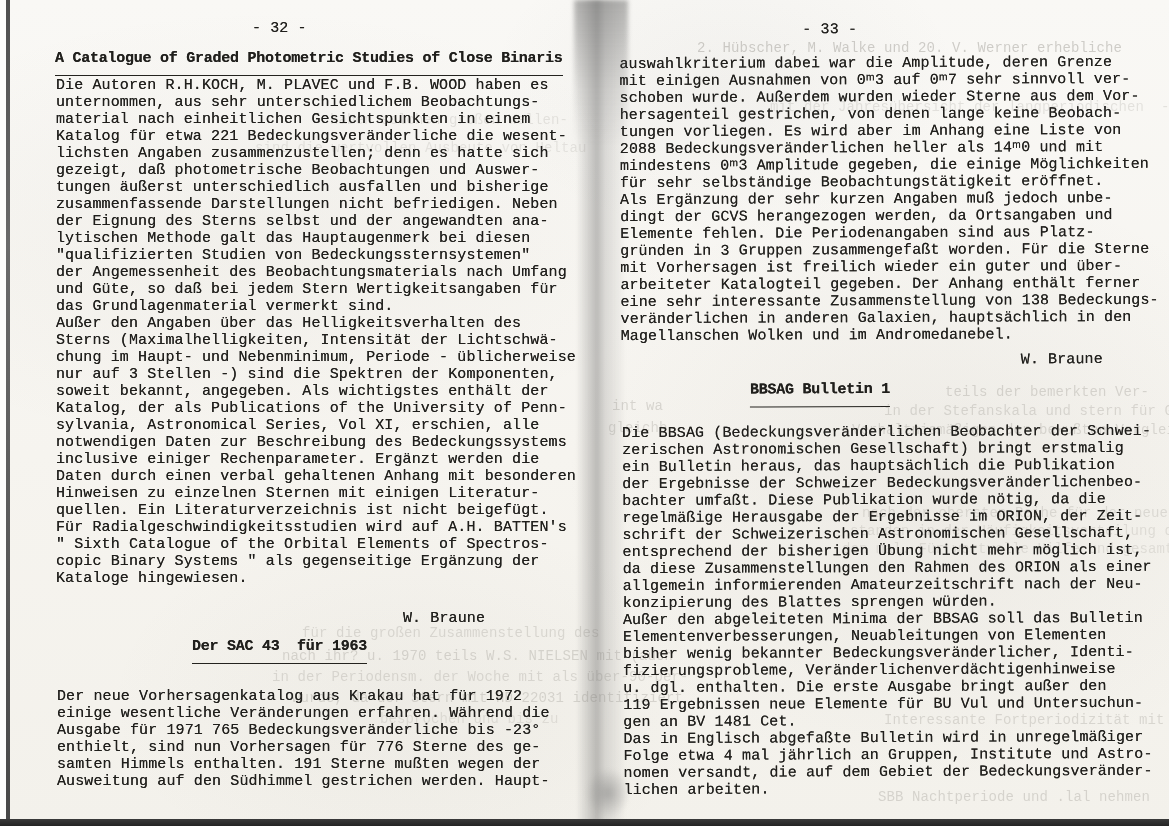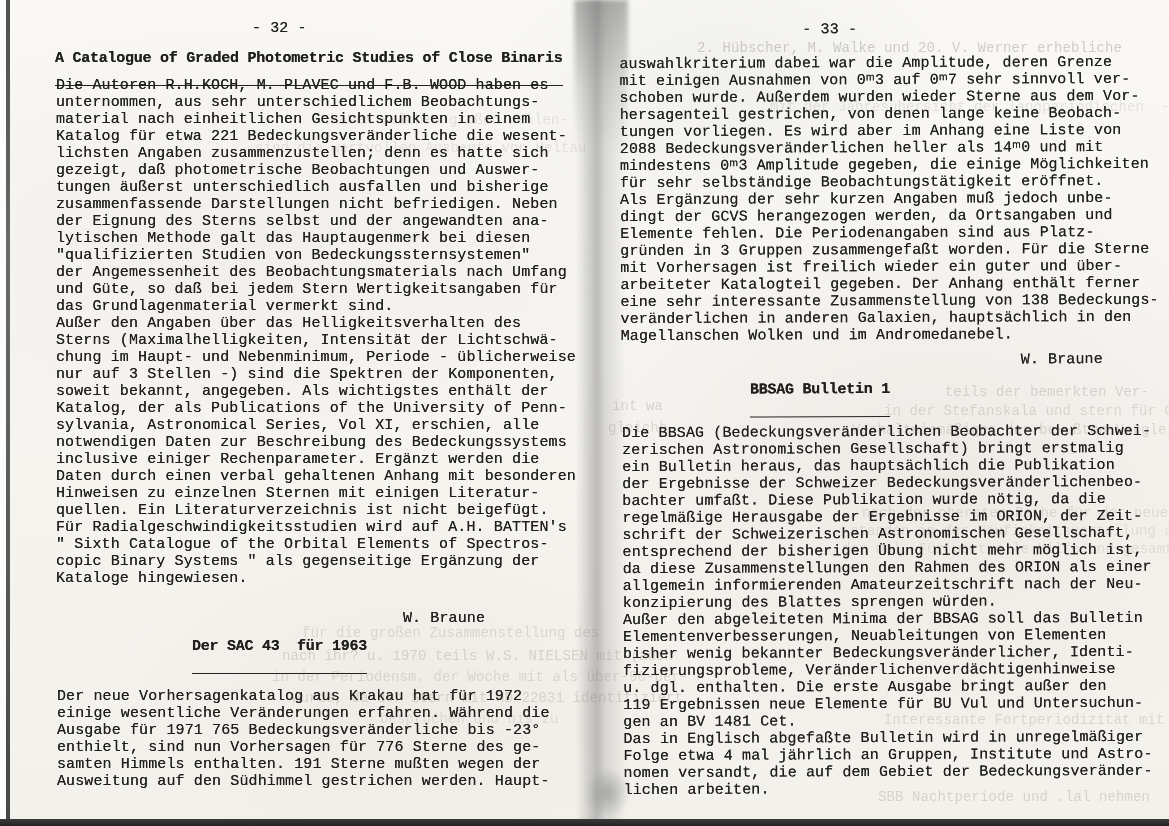--- a/index.html
+++ b/index.html
@@ -21,21 +21,21 @@
       radial-gradient(340px 220px at 62% 10%, rgba(110,110,110,.05), transparent 70%),
       radial-gradient(420px 260px at 35% 85%, rgba(120,115,100,.05), transparent 72%);
   }
   .txt{
     position:absolute;white-space:pre;
     font-size:15px;line-height:17px;letter-spacing:.12px;
     color:#201f1c;text-shadow:0 0 .6px rgba(28,28,26,.85);
   }
   .h{
     font-weight:700;letter-spacing:-.25px;
-    border-bottom:1.7px solid #24231f;padding-bottom:18px;
+    border-bottom:1.7px solid #24231f;padding-bottom:8px;
   }
   .page-left,.page-right{position:absolute;inset:0;}
   .page-right{transform:rotate(-0.25deg);transform-origin:878px 420px;}
   
   .edge-line{
     position:absolute;left:6px;top:0;bottom:7px;width:4px;
     background:linear-gradient(180deg,#4f4f4f,#6a6a6a 30%,#585858 70%,#474747);
     filter:blur(.4px);
   }
   .edge-white{position:absolute;left:0;top:0;bottom:0;width:6px;background:#fdfdfc;}

